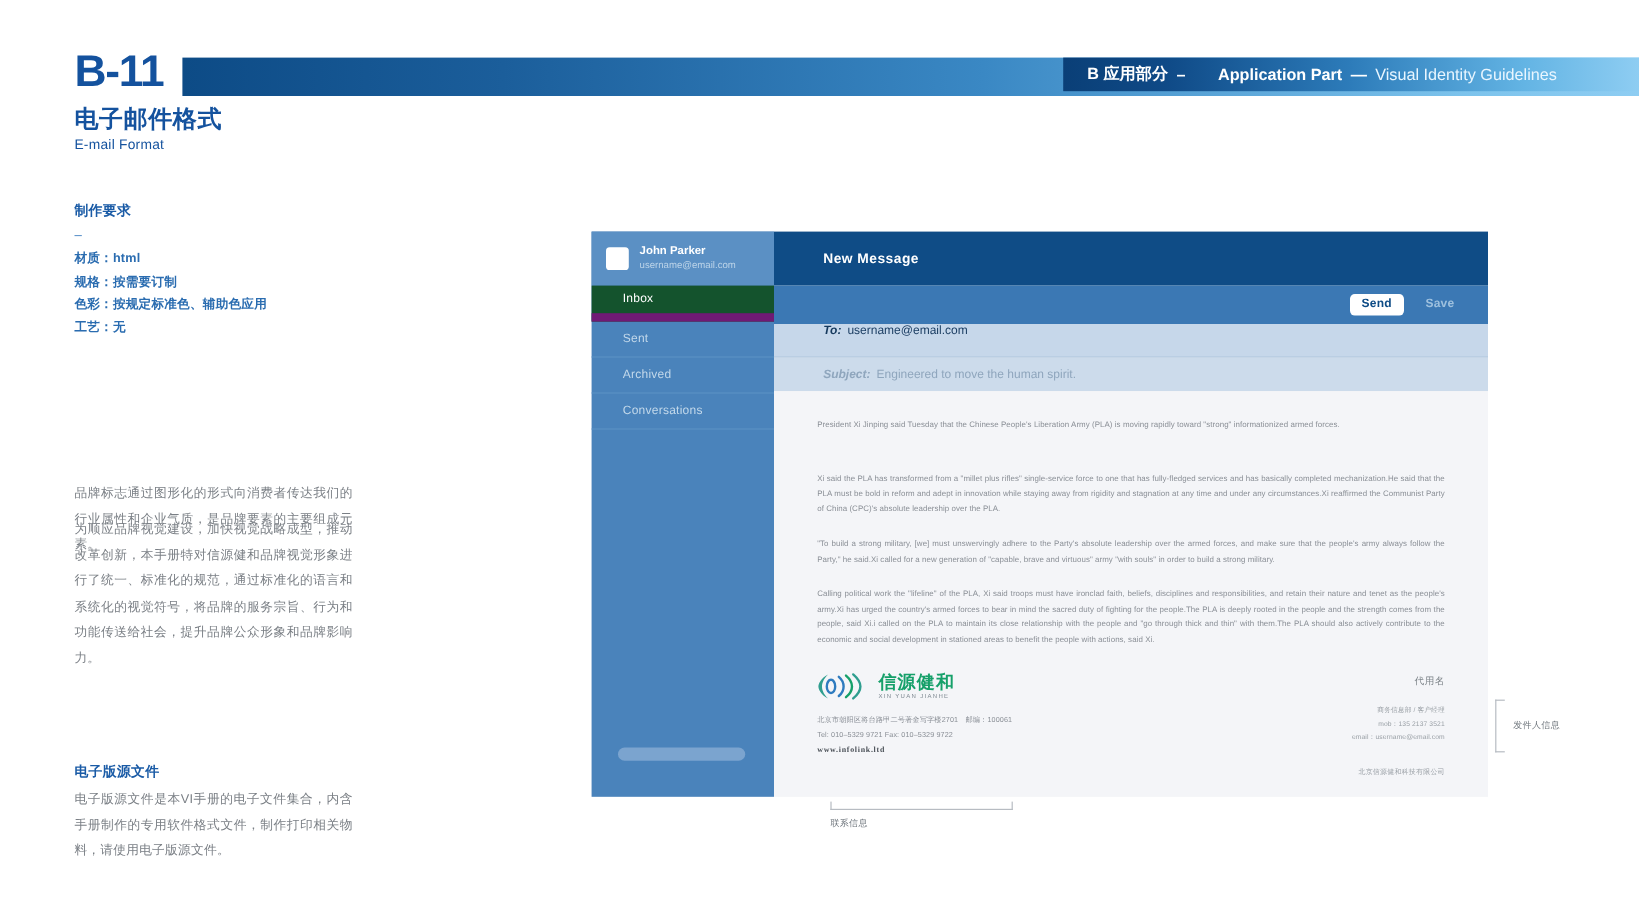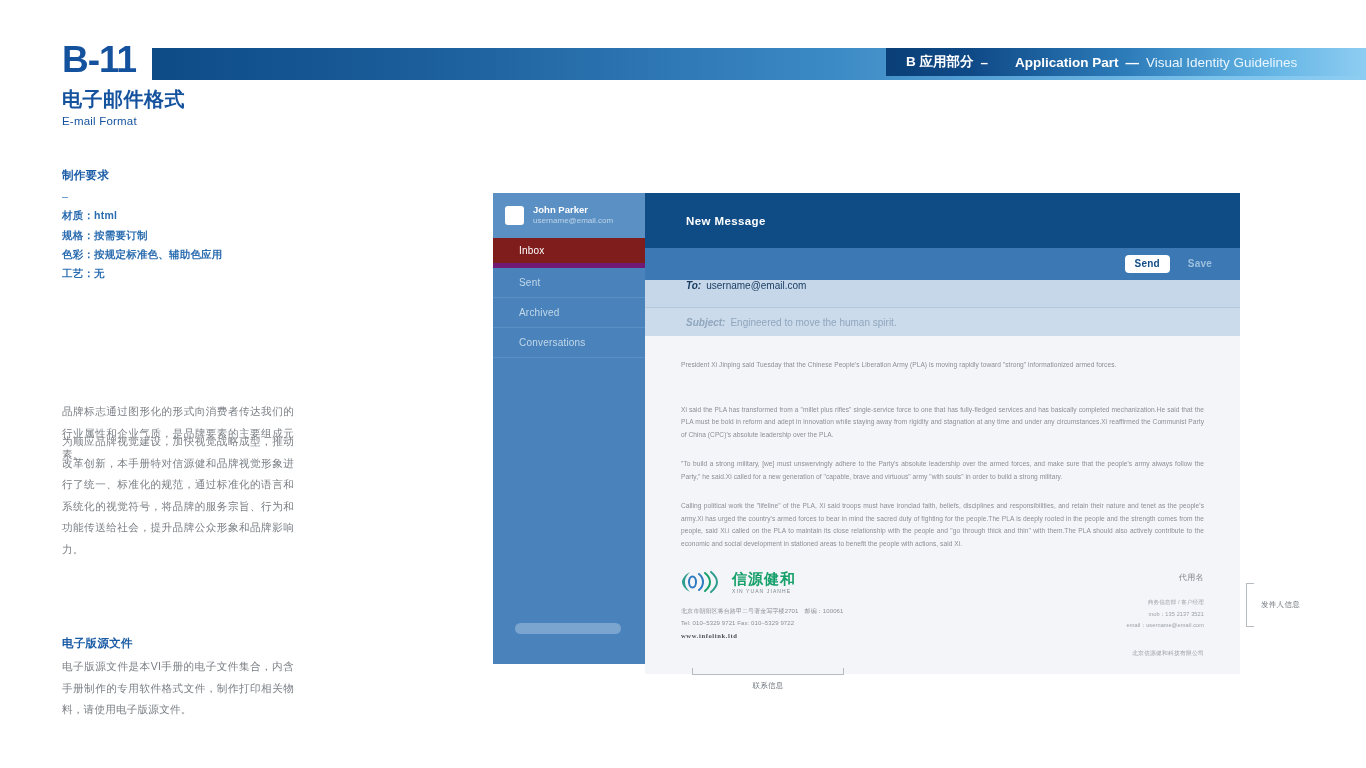--- a/index.html
+++ b/index.html
@@ -68,28 +68,28 @@
   }
   .avatar{
     width:19px;height:19px;background:#ffffff;border-radius:3px;flex:0 0 auto;margin-right:9px;
   }
   .user-name{font-size:9.5px;font-weight:bold;color:#ffffff;line-height:1.25;}
   .user-mail{font-size:8px;color:#bcd4e9;line-height:1.3;}
   .side-item{
     height:30px;display:flex;align-items:center;padding-left:26px;box-sizing:border-box;
     font-size:10px;color:#c2d8ea;border-bottom:1px solid #5a90c3;letter-spacing:.2px;
   }
-  .side-item.active{background:#7f1d1d;color:#ffffff;border-bottom:5px solid #701a75;}
+  .side-item.active{background:#14532d;color:#ffffff;border-bottom:7px solid #701a75;}
   .side-pill{
     position:absolute;left:22px;bottom:30px;width:106px;height:11px;border-radius:6px;background:#7ba4cf;
   }
 
   .mock-main{position:absolute;left:152px;top:0;width:595px;height:471px;}
   .mm-top{
-    height:55px;background:#0f4c86;display:flex;align-items:center;
+    height:45px;background:#0f4c86;display:flex;align-items:center;
   }
   .mm-top-title{margin-left:41px;font-size:11.5px;font-weight:bold;color:#ffffff;letter-spacing:.4px;}
   .mm-actions{
     height:32px;background:#3b78b4;display:flex;align-items:center;justify-content:flex-end;padding-right:18px;box-sizing:border-box;
   }
   .btn-send{
     background:#ffffff;color:#0f4c86;font-size:10px;font-weight:bold;
     padding:3px 10px 4px;border-radius:4px;letter-spacing:.2px;
   }
   .btn-save{
@@ -136,21 +136,21 @@
 
   
   .ann-right{
     position:absolute;left:1246px;top:583px;display:flex;align-items:center;
   }
   .ann-bracket-v{
     width:7px;height:42px;border-top:1px solid #b7bcc2;border-bottom:1px solid #b7bcc2;border-left:1px solid #b7bcc2;
   }
   .ann-right-lbl{font-size:7.5px;color:#6e757c;margin-left:7px;letter-spacing:.3px;white-space:nowrap;}
   .ann-bottom{
-    position:absolute;left:692px;top:668px;width:152px;text-align:center;
+    position:absolute;left:692px;top:668px;width:152px;text-align:left;
   }
   .ann-bracket-h{
     height:6px;border-left:1px solid #b7bcc2;border-right:1px solid #b7bcc2;border-bottom:1px solid #b7bcc2;
   }
   .ann-bottom-lbl{font-size:7.5px;color:#6e757c;margin-top:6px;letter-spacing:.3px;}
 </style>
 </head>
 <body>
 
 <div class="page">

